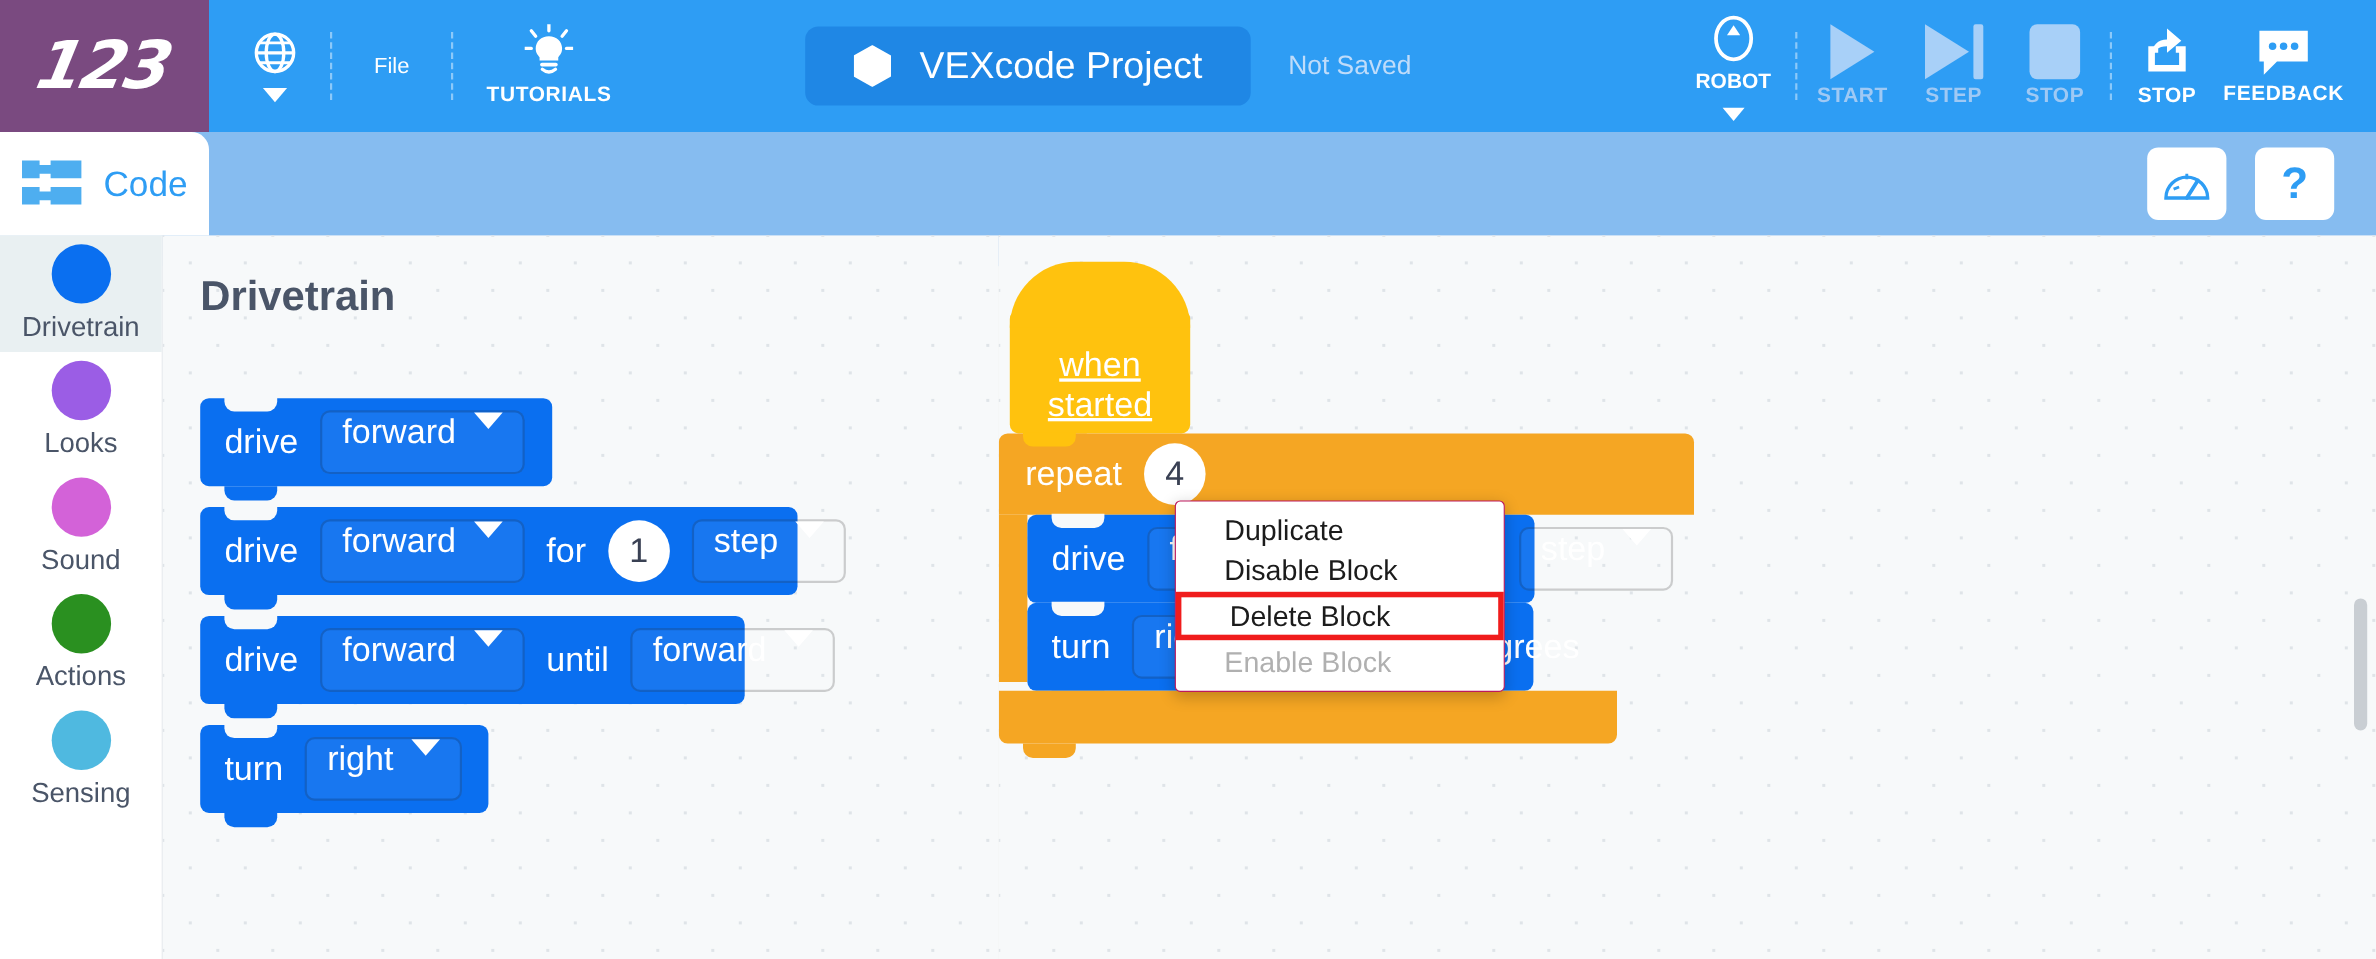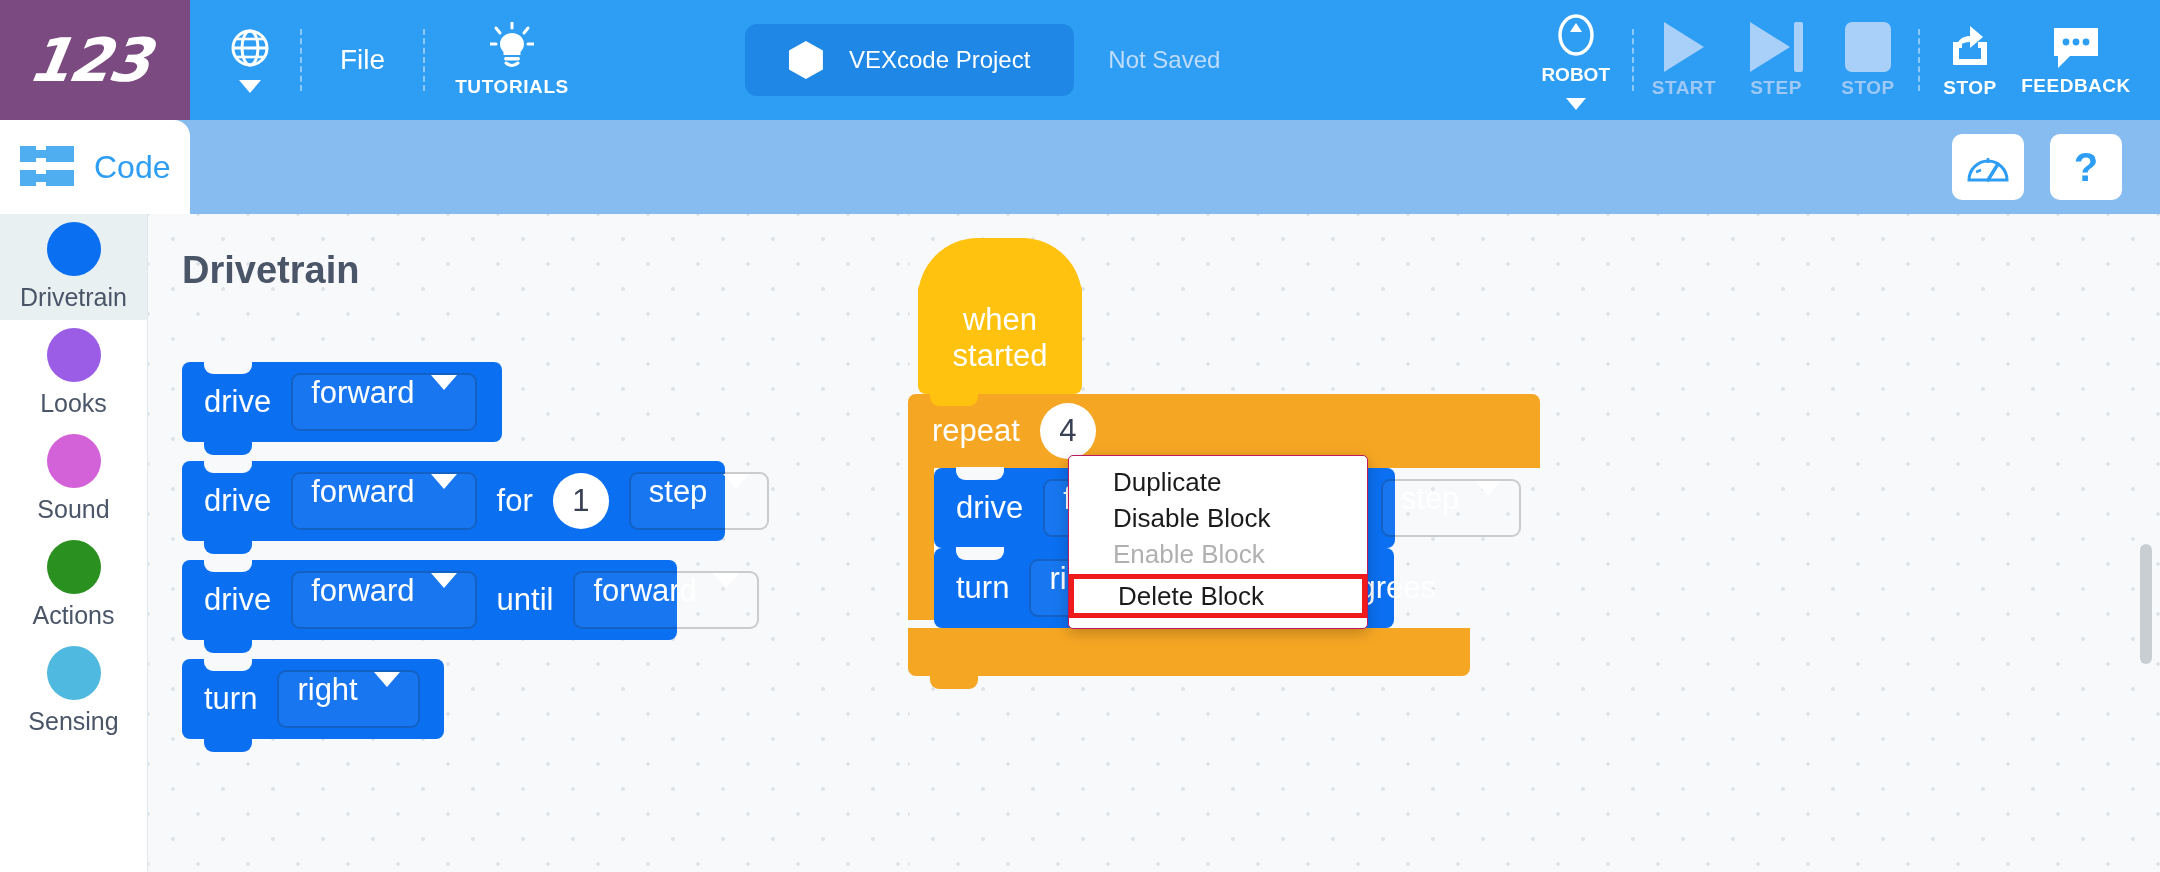--- a/index.html
+++ b/index.html
@@ -32,33 +32,33 @@
   .tb-sep {
     width: 0; border-left: 2px dashed rgba(255,255,255,.45);
     height: 62px; align-self: center; margin: 0 4px;
   }
   .globe-wrap { display: flex; align-items: center; gap: 12px; padding: 0 26px 0 40px; }
   .globe { width: 40px; height: 40px; }
   .caret-dn {
     width: 0; height: 0; border-left: 11px solid transparent;
     border-right: 11px solid transparent; border-top: 13px solid #fff;
   }
-  .file-btn { font-size: 28px; padding: 0 34px; }
+  .file-btn { font-size: 20px; padding: 0 34px; }
   .tut-btn { padding: 0 26px; gap: 4px; }
   .tut-label { font-size: 19px; font-weight: bold; letter-spacing: .6px; }
   .proj-pill {
     background: #1f87e5; border-radius: 12px; height: 72px;
     display: flex; align-items: center; gap: 26px; padding: 0 44px;
     margin-left: 150px; align-self: center;
   }
   .hex {
     width: 34px; height: 38px; background: #fff;
     clip-path: polygon(50% 0%, 100% 25%, 100% 75%, 50% 100%, 0% 75%, 0% 25%);
   }
-  .proj-name { font-size: 24px; color: #fff; }
+  .proj-name { font-size: 34px; color: #fff; }
   .not-saved { font-size: 24px; color: #bfdcfa; margin-left: 34px; align-self: center; }
   .tb-right { margin-left: auto; display: flex; align-items: stretch; padding-right: 24px; }
   .ctrl { width: 92px; gap: 5px; }
   .ctrl .lbl { font-size: 19px; font-weight: bold; letter-spacing: .5px; }
   .ctrl.disabled .lbl { color: #9fc9f4; }
   .robot-grp { display: flex; align-items: center; gap: 12px; padding: 0 18px 0 10px; }
   .robot-ico { width: 44px; height: 48px; }
   .caret-sm {
     width: 0; height: 0; border-left: 10px solid transparent;
     border-right: 10px solid transparent; border-top: 12px solid #fff;
@@ -176,22 +176,22 @@
   
   .hat {
     position: absolute; background: #ffc20e; width: 164px; height: 112px;
     border-radius: 8px;
   }
   .hat .dome {
     position: absolute; left: 0; top: -44px; width: 164px; height: 60px;
     background: #ffc20e; border-radius: 82px 82px 0 0;
   }
   .hat .lbl {
-    position: absolute; left: 0; right: 0; bottom: 20px; text-align: center;
-    color: #fff; font-size: 31px;
+    position: absolute; left: 0; right: 0; bottom: 8px; text-align: center;
+    color: #fff; font-size: 31px; text-decoration: underline;
   }
   .hat::after {
     content: ""; position: absolute; left: 22px; bottom: -13px;
     width: 48px; height: 13px; background: #ffc20e; border-radius: 0 0 9px 9px;
   }
 
   
   .cblock { position: absolute; }
   .c-top {
     background: #f5a623; height: 74px; width: 632px; border-radius: 8px 8px 0 0;
@@ -474,17 +474,17 @@
         <div class="c-bot"></div>
       </div>
     </div>
 
     <div class="ws-scroll"></div>
   </div>
 
   <div class="ctxmenu">
     <div class="ctxitem">Duplicate</div>
     <div class="ctxitem">Disable Block</div>
+    <div class="ctxitem hl">Delete Block</div>
     <div class="ctxitem disabled">Enable Block</div>
-    <div class="ctxitem hl">Delete Block</div>
   </div>
 
 </div>
 
 </body></html>

